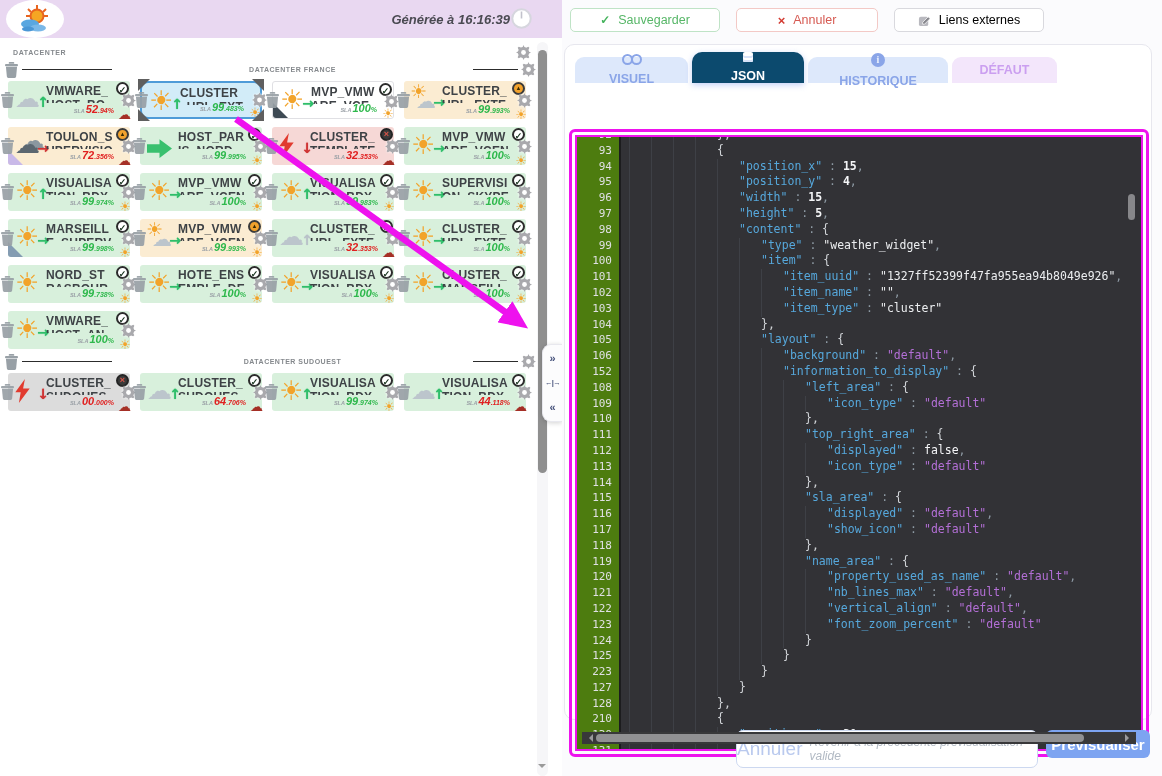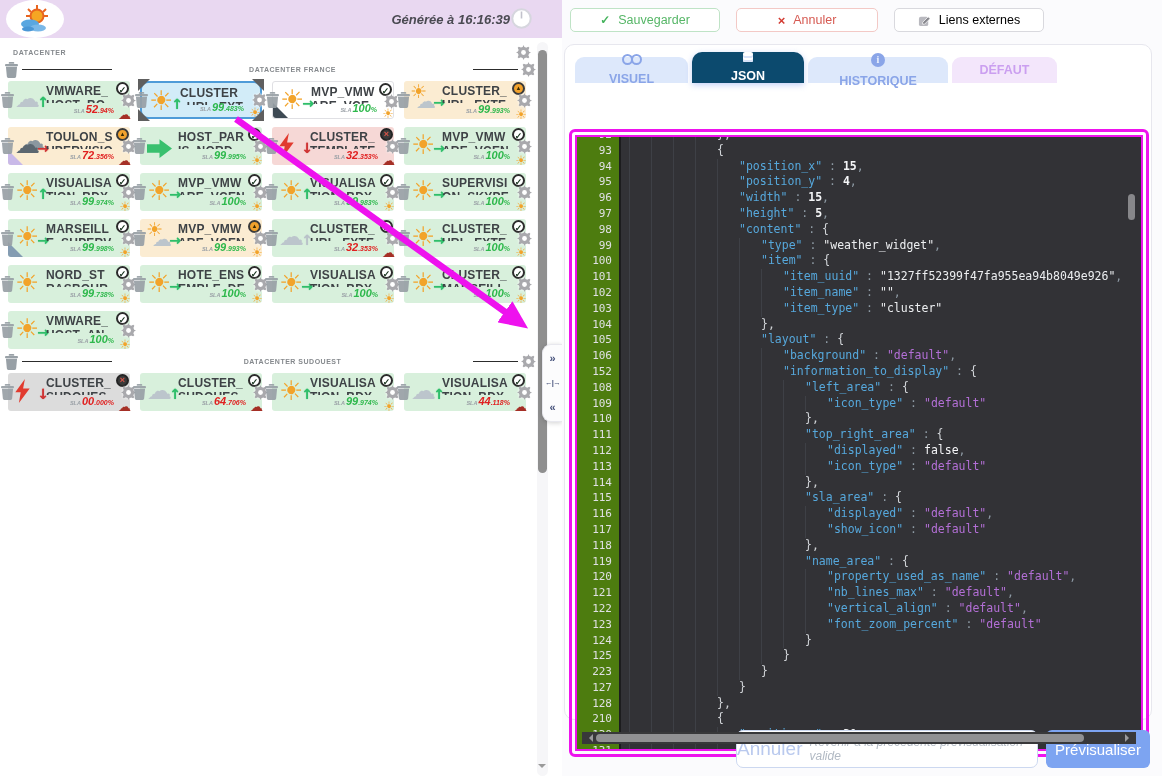--- a/index.html
+++ b/index.html
@@ -121,21 +121,21 @@
   .hsb .arl,.hsb .arr{width:0;height:0;border:4px solid transparent;flex:none;margin:0 3px;}
   .hsb .arl{border-right-color:#9a9a9c;}
   .hsb .arr{border-left-color:#9a9a9c;margin-left:auto;}
   .hsb-thumb{height:8px;width:88%;background:#919193;border-radius:4px;flex:none;}
   .vsb{position:absolute;right:6px;top:57px;width:7px;height:26px;background:#87878a;border-radius:4px;z-index:5;}
 
   
   .footer-revert{position:absolute;left:174px;top:730px;width:302px;height:38px;background:#fff;border:1px solid #ccd8f0;border-radius:7px;display:flex;align-items:center;justify-content:center;gap:7px;box-sizing:border-box;cursor:pointer;}
   .fr-main{color:#b9c9ee;font-size:19px;}
   .fr-hint{color:#b2bac4;font-size:12px;font-style:italic;}
-  .btn-preview{position:absolute;left:484px;top:730px;width:104px;height:38px;background:#7da4f1;border-radius:6px;color:#fff;font-size:15px;font-weight:normal;display:flex;align-items:center;justify-content:center;cursor:pointer;}
+  .btn-preview{position:absolute;left:484px;top:730px;width:104px;height:28px;background:#7da4f1;border-radius:6px;color:#fff;font-size:15px;font-weight:bold;display:flex;align-items:center;justify-content:center;cursor:pointer;}
 </style>
 </head>
 <body>
 
 <div class="app">
 
   <div class="lpanel">
     <div class="lheader">
       <div class="logo-pill">
         <svg width="32" height="28" viewBox="0 0 32 28">

